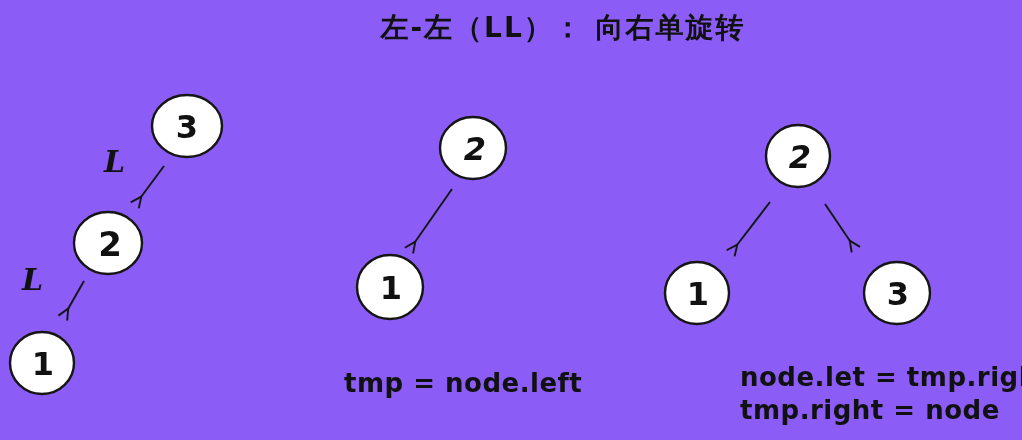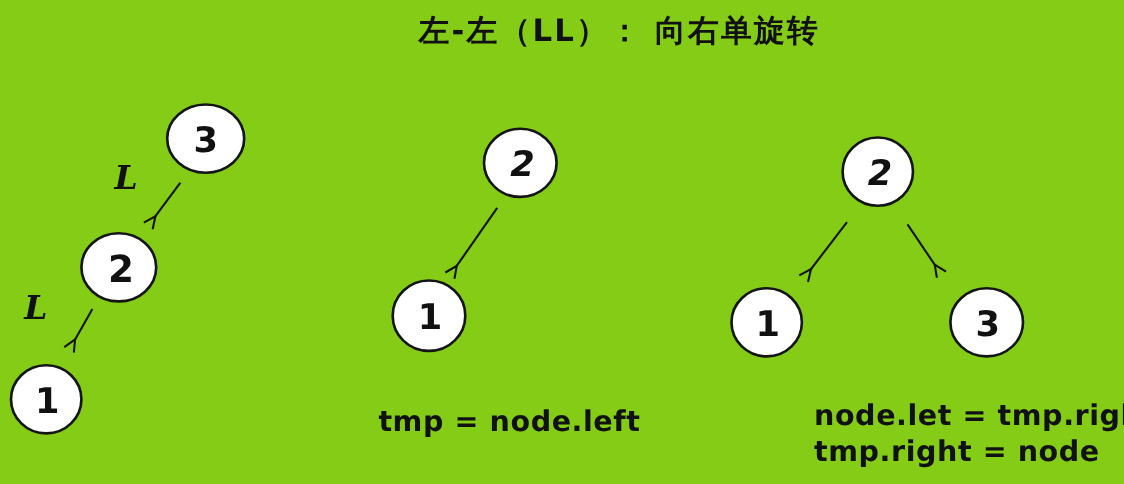--- a/index.html
+++ b/index.html
@@ -1,20 +1,20 @@
 <!DOCTYPE html>
 <html><head>
 <meta charset="utf-8">
 <style>
   html, body { margin: 0; padding: 0; background: #ffffff; }
   .canvas {
     position: relative;
     width: 1022px;
     height: 440px;
-    background: #84cc16;
+    background: #8b5cf6;
     overflow: hidden;
     font-family: "DejaVu Sans", sans-serif;
     color: #111111;
   }
   .title {
     position: absolute;
     left: 0;
     top: 9px;
     width: 1022px;
     text-align: center;

